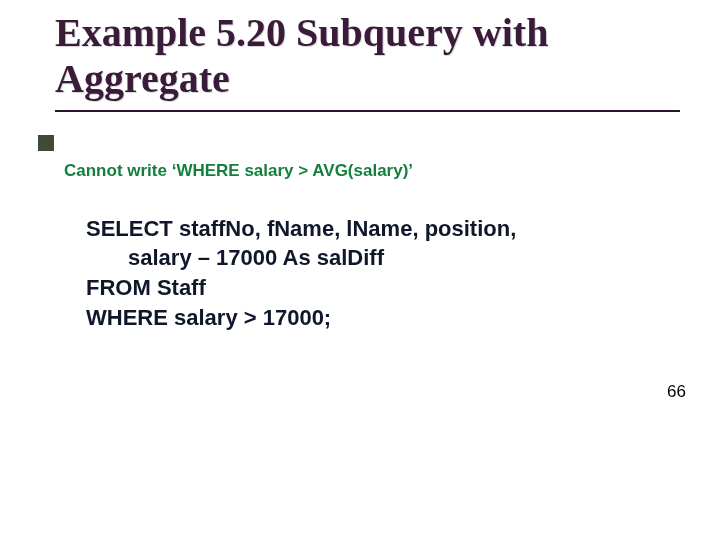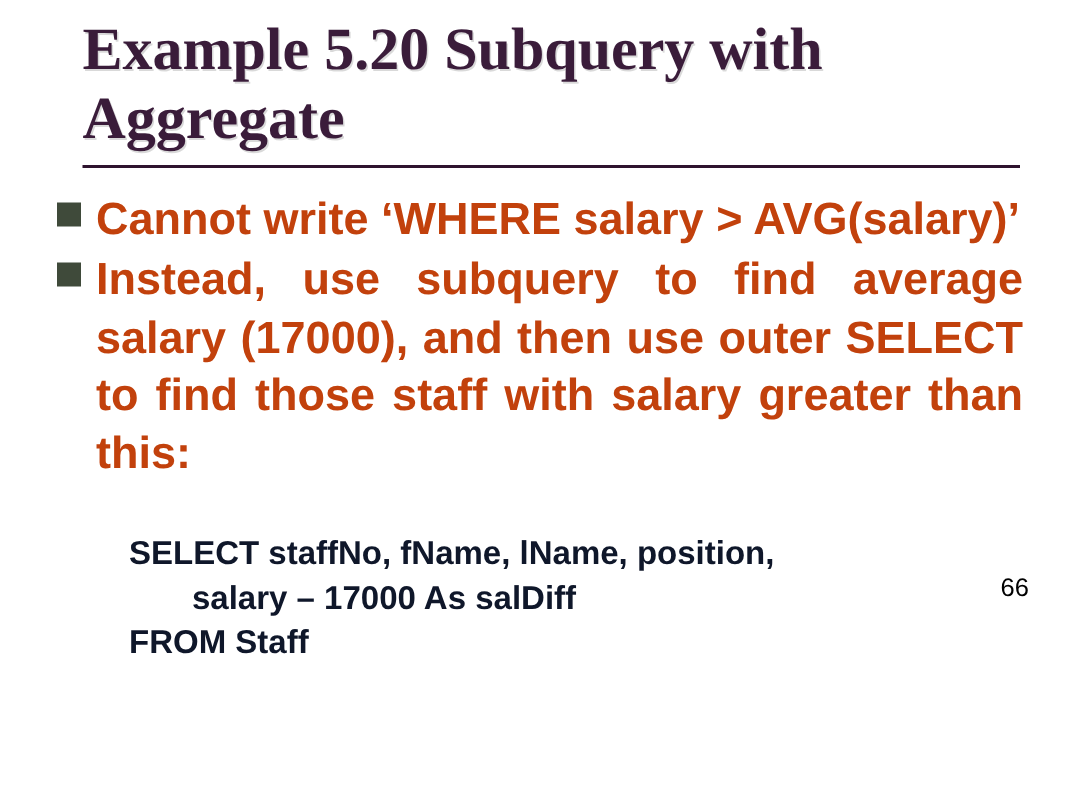--- a/index.html
+++ b/index.html
@@ -51,24 +51,25 @@
     flex: 0 0 auto;
     width: 16px;
     height: 16px;
     background: #3f4a3a;
     margin-top: 7px;
     margin-right: 10px;
   }
   .bullet-text {
     flex: 1 1 auto;
     font-weight: bold;
-    font-size: 30px;
+    font-size: 17px;
     line-height: 1.28;
-    color: #c2410c;
+    color: #15803d;
     text-align: justify;
+    margin-top: 32px;
   }
   .code-block {
     margin-top: 32px;
     margin-left: 48px;
     font-weight: bold;
     font-size: 22px;
     line-height: 1.35;
     color: #0f172a;
   }
   .code-line.indent {
@@ -93,28 +94,25 @@
     <div class="title-underline"></div>
   </div>
 
   <div class="body">
 
     <div class="bullet-row">
       <div class="bullet"></div>
       <div class="bullet-text">Cannot write ‘WHERE salary &gt; AVG(salary)’</div>
     </div>
 
-    <div class="bullet-row">
-      <div class="bullet"></div>
-      <div class="bullet-text">Instead, use subquery to find average salary (17000), and then use outer SELECT to find those staff with salary greater than this:</div>
-    </div>
 
     <div class="code-block">
       <div class="code-line">SELECT staffNo, fName, lName, position,</div>
       <div class="code-line indent">salary – 17000 As salDiff</div>
       <div class="code-line">FROM Staff</div>
+      <div class="code-line">WHERE salary &gt; 17000;</div>
     </div>
 
   </div>
 
   <div class="page-num">66</div>
 
 </div>
 
 </body></html>

